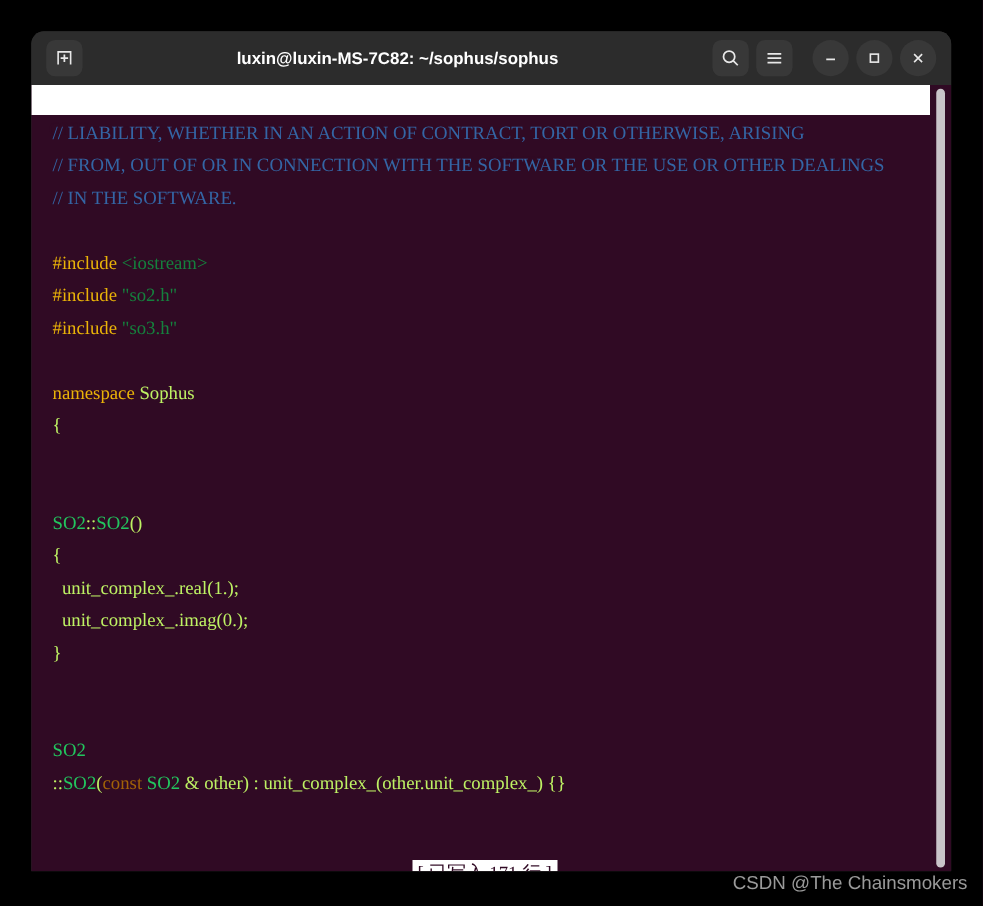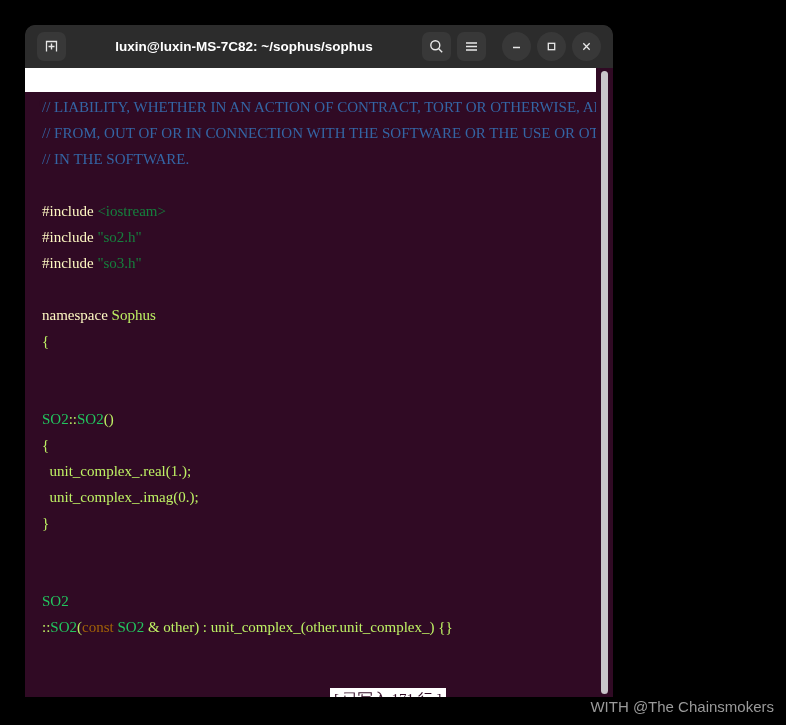--- a/index.html
+++ b/index.html
@@ -12,21 +12,21 @@
   }
   body {
     font-family: "DejaVu Sans Mono", monospace;
   }
 
   
   #window {
     position: absolute;
     left: 25px;
     top: 25px;
-    width: 588px;
+    width: 736px;
     height: 672px;
     border-radius: 10px 10px 0 0;
     overflow: hidden;
     background: #2B2B2B;
   }
 
   
   #titlebar {
     position: relative;
     height: 43px;
@@ -105,21 +105,21 @@
     line-height: 26px;
     font-size: 15px;
   }
   #code .ln {
     display: block;
     height: 26px;
     padding-left: 1px;
     color: #FFFFFF;
   }
   .c-comment  { color: #3465A4; }
-  .c-pre      { color: #fef9c3; }
+  .c-pre      { color: #eab308; }
   .c-str2     { color: #15803d; }
   .c-kw       { color: #a16207; }
   .c-type     { color: #22c55e; }
   .c-plain    { color: #bef264; }
 
   
   #status-msg {
     position: absolute;
     left: 305px;
     top: 620px;
@@ -219,13 +219,13 @@
 
     <div id="status-msg">[ 已写入 171 行 ]</div>
 
     <div id="scrollbar-track">
       <div id="scrollbar-thumb"></div>
     </div>
 
   </div>
 </div>
 
-<div id="watermark">WITH @The Chainsmokers</div>
+<div id="watermark">CSDN @The Chainsmokers</div>
 
 </body></html>

